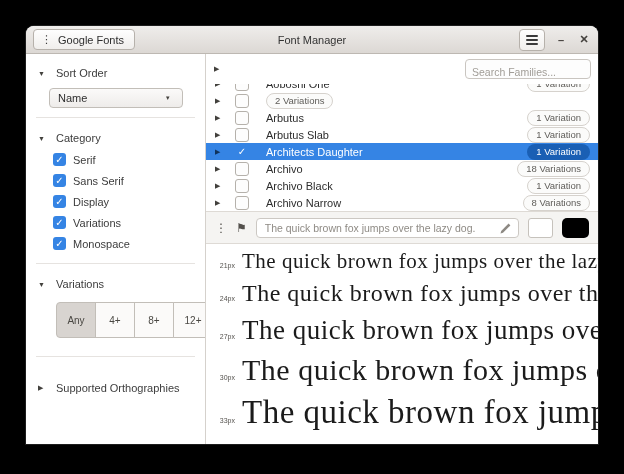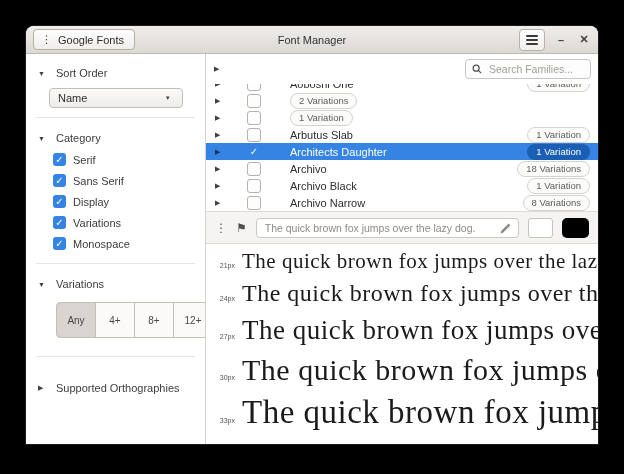--- a/index.html
+++ b/index.html
@@ -45,27 +45,27 @@
         background:#fbfaf9;font-size:10px;color:#4a4843;display:flex;align-items:center;justify-content:center;}
   .vbtn.first{border-radius:4px 0 0 4px;margin-left:0;}
   .vbtn.last{border-radius:0 4px 4px 0;}
   .vbtn.active{background:#d8d4d0;}
   .orth-head{margin-top:20px;}
 
   
   .rightpane{flex:1;display:flex;flex-direction:column;min-width:0;background:#fff;}
   .listheader{height:26px;flex:0 0 auto;display:flex;align-items:center;padding:2px 7px 2px 8px;}
   .searchbox{margin-left:auto;width:126px;height:20px;box-sizing:border-box;border:1px solid #c9c5c0;
-             border-radius:4px;background:#fdfdfd;display:flex;align-items:center;gap:5px;padding:0 6px;}
+             border-radius:4px;background:#fdfdfd;display:flex;align-items:center;gap:5px;padding:0 6px;flex-direction:column;}
   .searchbox input{border:none;outline:none;background:transparent;width:100%;font-size:10.5px;
                    color:#3a3a3a;font-family:"Liberation Sans",sans-serif;}
   .searchbox input::placeholder{color:#a19d97;}
 
   .fontlist{height:127px;flex:0 0 auto;overflow:hidden;}
-  .frow{height:17px;display:flex;align-items:center;padding:0 8px 0 9px;gap:16px;}
+  .frow{height:17px;display:flex;align-items:center;padding:0 8px 0 9px;gap:4px;}
   .frow.clipped{margin-top:-9px;}
   .frow .tri{width:16px;}
   .rowcb{width:12px;height:12px;border:1px solid #b5b1ab;border-radius:3px;background:#fdfdfd;
          margin-right:13px;flex:0 0 auto;display:flex;align-items:center;justify-content:center;}
   .fname{font-size:11px;color:#2d2d2d;flex:1;white-space:nowrap;overflow:hidden;}
   .badge{font-size:9.5px;color:#5f5d59;background:#fbfbfa;border:1px solid #d6d2cd;
          border-radius:9px;padding:1.5px 8px;white-space:nowrap;}
   .frow.selected{background:var(--selection,#3584e4);}
   .frow.selected .fname{color:#fff;}
   .frow.selected .tri{color:#10335c;}
@@ -201,20 +201,21 @@
             <span class="badge">1 Variation</span>
           </div>
           <div class="frow">
             <span class="tri">▶</span>
             <span class="rowcb"></span>
             <span class="badge">2 Variations</span>
           </div>
           <div class="frow">
             <span class="tri">▶</span>
             <span class="rowcb"></span>
+            <span class="fname">Arbutus</span>
             <span class="badge">1 Variation</span>
           </div>
           <div class="frow">
             <span class="tri">▶</span>
             <span class="rowcb"></span>
             <span class="fname">Arbutus Slab</span>
             <span class="badge">1 Variation</span>
           </div>
           <div class="frow selected">
             <span class="tri">▶</span>

